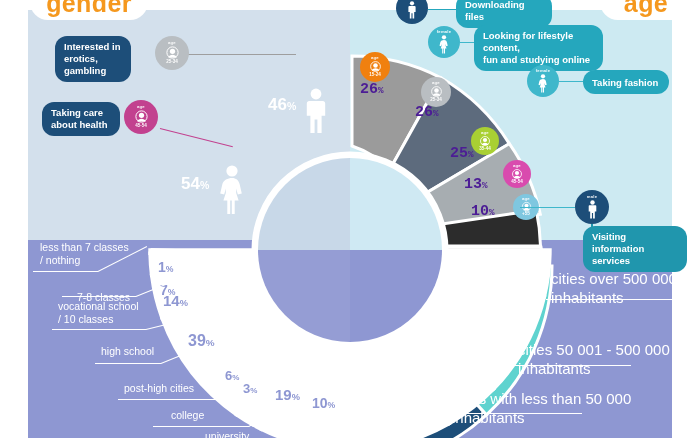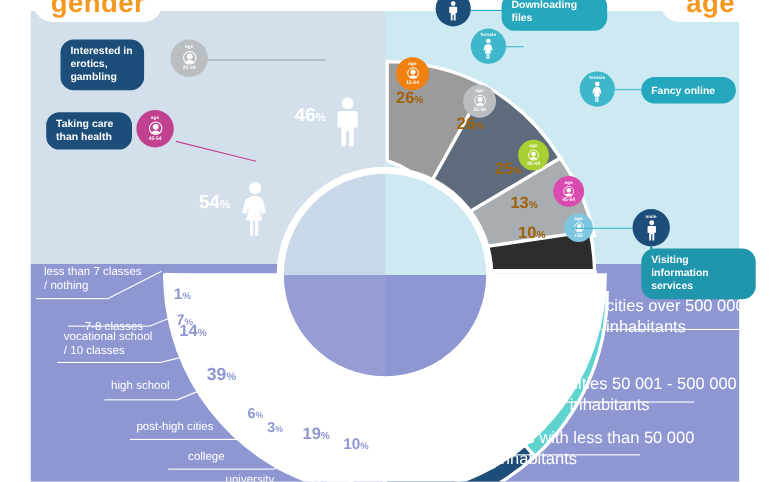--- a/index.html
+++ b/index.html
@@ -29,21 +29,21 @@
 
   
   #donut{position:absolute;left:0;top:0;}
 
   
   .pct{
     position:absolute;color:#ffffff;font-weight:bold;
     white-space:nowrap;line-height:1;
   }
   .pct .u{font-size:.62em;font-weight:bold;}
-  .pct.dark{color:#a16207;}
+  .pct.dark{color:#4c1d95;font-family:Liberation Mono, monospace;}
   .pct.edu{color:#ffffff;}
   .pct.city{color:#ffffff;}
 
   
   .bubble{
     position:absolute;border-radius:12px;color:#fff;
     font-size:9.5px;font-weight:bold;line-height:1.25;
     padding:5px 9px;box-sizing:border-box;
   }
   .bubble.navy{background:#1d4e79;}
@@ -177,21 +177,21 @@
       <circle cx="12" cy="12" r="9" fill="none" stroke="#fff" stroke-width="1.6"></circle>
       <circle cx="12" cy="10" r="4.2" fill="#fff"></circle>
       <path d="M5 20c1.4-3.2 4-4.6 7-4.6s5.6 1.4 7 4.6" fill="#fff"></path>
     </svg>
     <span class="rng">25-34</span>
   </div>
 
   <div class="conn p" style="left:160px;top:128px;width:75px;transform:rotate(14deg);transform-origin:0 50%;"></div>
   <div class="bubble navy" id="bub-health" style="left:42px;top:102px;width:78px;">
     <span style="white-space:pre-line;">Taking care
-than health</span>
+about health</span>
   </div>
   <div class="badge" id="badge-health" style="left:124px;top:100px;width:34px;height:34px;background:#c2418f;">
     <span class="cap">age</span>
     <svg width="15" height="15" viewBox="0 0 24 24">
       <circle cx="12" cy="12" r="9" fill="none" stroke="#fff" stroke-width="1.6"></circle>
       <circle cx="12" cy="10" r="4.2" fill="#fff"></circle>
       <path d="M5 20c1.4-3.2 4-4.6 7-4.6s5.6 1.4 7 4.6" fill="#fff"></path>
     </svg>
     <span class="rng">45-54</span>
   </div>
@@ -271,31 +271,35 @@
   </div>
 
   <div class="conn t" style="left:460px;top:42px;width:16px;"></div>
   <div class="badge" style="left:428px;top:26px;width:32px;height:32px;background:#3fb7cb;">
     <span class="cap">female</span>
     <svg width="12" height="19" viewBox="0 0 28 50">
       <circle cx="14" cy="6" r="5.6" fill="#fff"></circle>
       <path d="M14 13c4.2 0 6.6 2.2 7.6 6l2.2 9.4-4 1.2-1.6-6.2v4.6l2.4 7.4h-3.9V49h-2.9V35.4h-1.6V49H9.3V35.4H5.4l2.4-7.4v-4.6l-1.6 6.2-4-1.2L4.4 19C5.4 15.2 9.8 13 14 13z" fill="#fff"></path>
     </svg>
   </div>
+  <div class="bubble teal" style="left:474px;top:25px;width:129px;">
+    <span style="white-space:pre-line;">Looking for lifestyle content,
+fun and studying online</span>
+  </div>
 
   <div class="conn t" style="left:559px;top:81px;width:24px;"></div>
   <div class="badge" style="left:527px;top:65px;width:32px;height:32px;background:#3fb7cb;">
     <span class="cap">female</span>
     <svg width="12" height="19" viewBox="0 0 28 50">
       <circle cx="14" cy="6" r="5.6" fill="#fff"></circle>
       <path d="M14 13c4.2 0 6.6 2.2 7.6 6l2.2 9.4-4 1.2-1.6-6.2v4.6l2.4 7.4h-3.9V49h-2.9V35.4h-1.6V49H9.3V35.4H5.4l2.4-7.4v-4.6l-1.6 6.2-4-1.2L4.4 19C5.4 15.2 9.8 13 14 13z" fill="#fff"></path>
     </svg>
   </div>
   <div class="bubble teal" style="left:583px;top:70px;width:86px;padding-top:7px;">
-    <span>Fancy online</span>
+    <span>Taking fashion</span>
   </div>
 
   <div class="conn t" style="left:520px;top:207px;width:55px;"></div>
   <div class="badge" style="left:575px;top:190px;width:34px;height:34px;background:#1d4e79;">
     <span class="cap">male</span>
     <svg width="13" height="19" viewBox="0 0 26 46">
       <circle cx="13" cy="6" r="5.4" fill="#fff"></circle>
       <path d="M6.2 13h13.6c1.4 0 2.4 1 2.4 2.4v12.4h-3.6V45h-4.2V31.5h-2.8V45H7.4V27.8H3.8V15.4C3.8 14 4.8 13 6.2 13z" fill="#fff"></path>
     </svg>
   </div>

